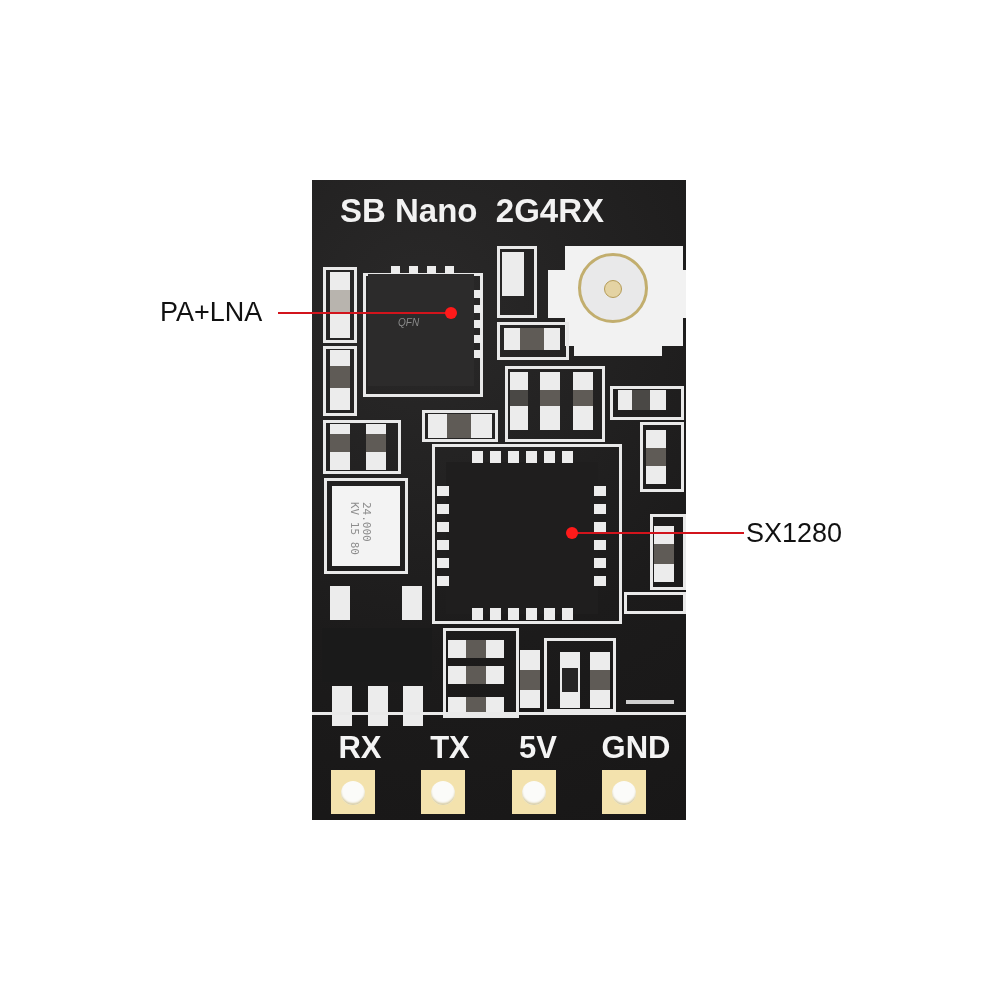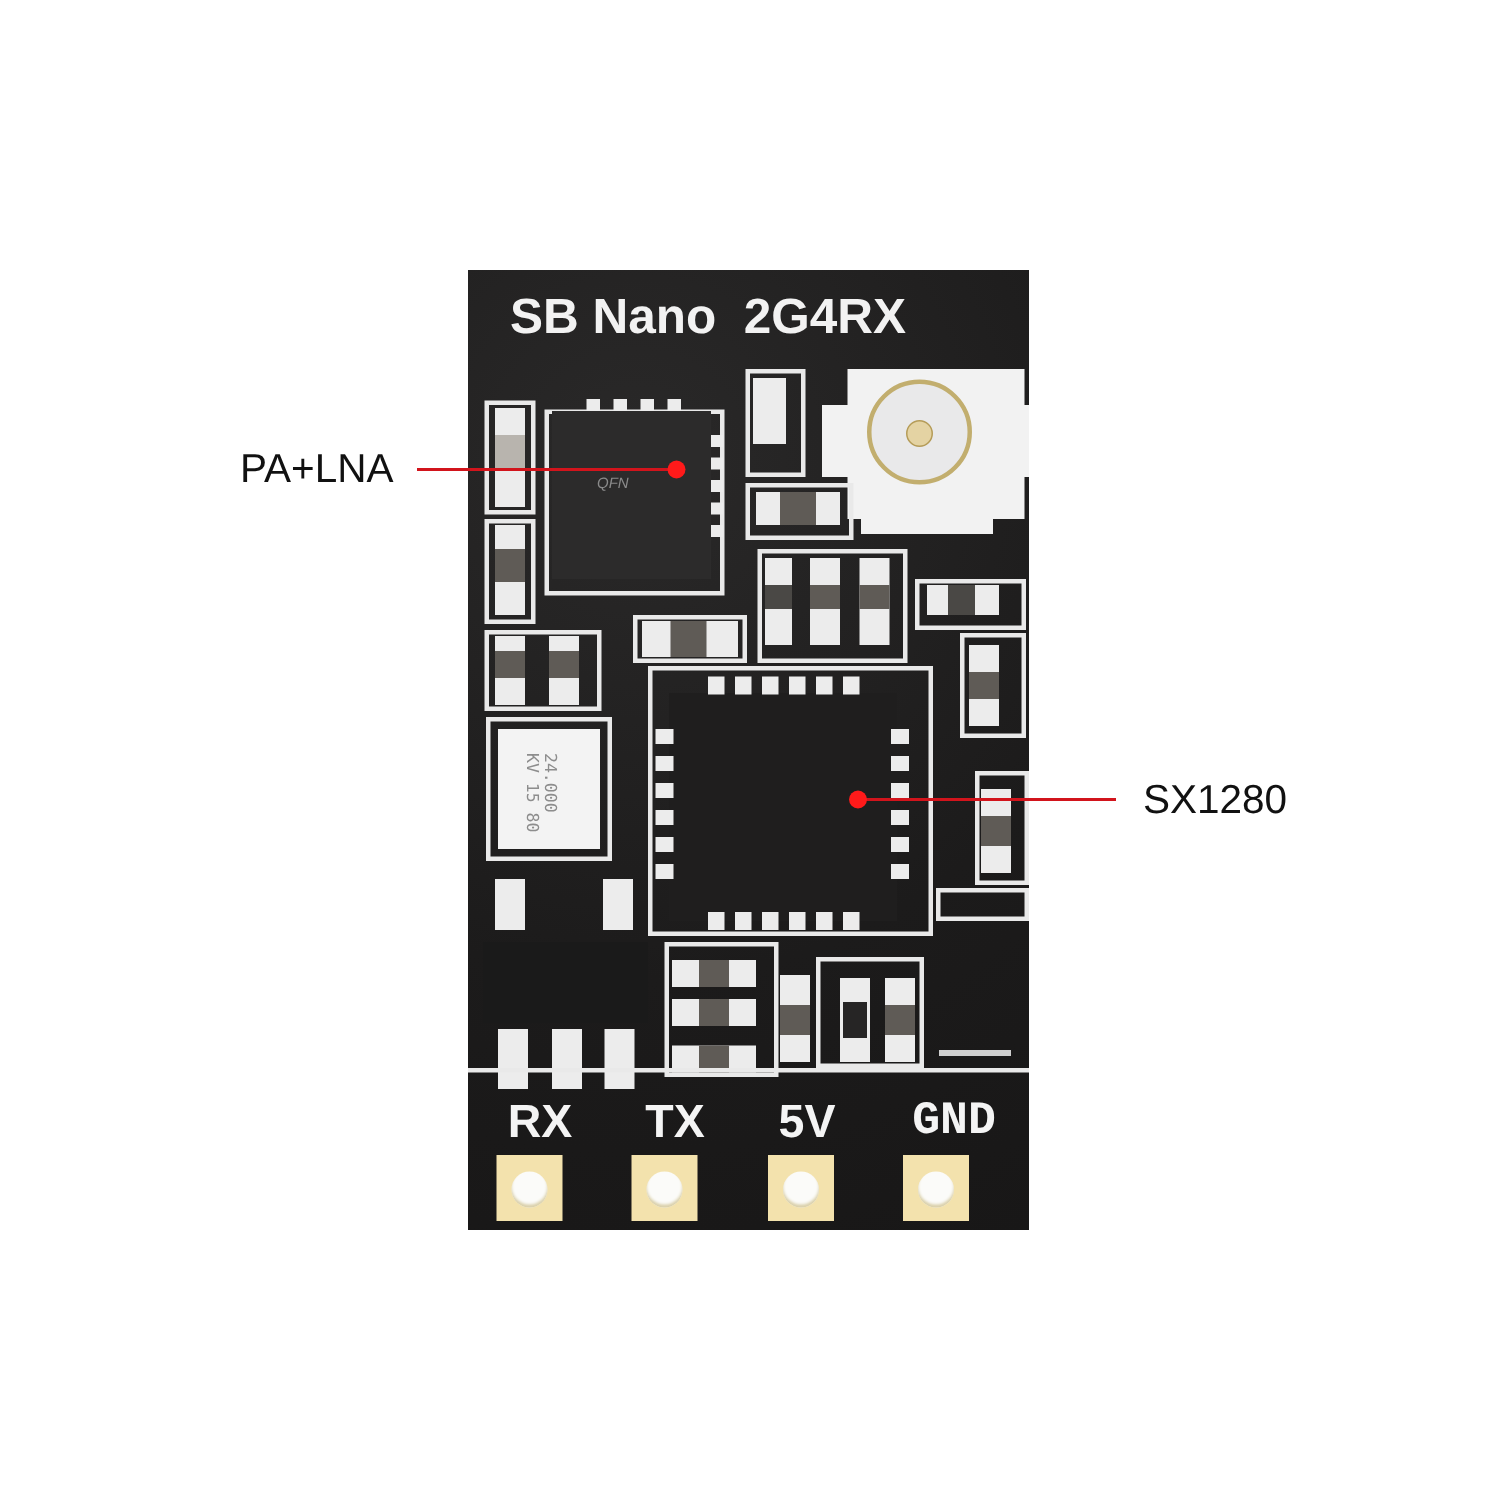--- a/index.html
+++ b/index.html
@@ -142,34 +142,34 @@
 <div class="wpad" style="left:560px;top:652px;width:20px;height:56px;"></div>
 <div class="ic" style="left:562px;top:668px;width:16px;height:24px;"></div>
 <div class="wpad" style="left:590px;top:652px;width:20px;height:56px;"></div>
 <div class="comp" style="left:590px;top:670px;width:20px;height:20px;"></div>
 <div class="abs" style="left:626px;top:700px;width:48px;height:4px;background:#cfcfcf;"></div>
 <div class="abs" style="left:312px;top:712px;width:374px;height:3px;background:#e9e9e9;"></div>
 
 <div class="pin-label" style="left:330px;top:730px;width:60px;">RX</div>
 <div class="pin-label" style="left:420px;top:730px;width:60px;">TX</div>
 <div class="pin-label" style="left:508px;top:730px;width:60px;">5V</div>
-<div class="pin-label" style="left:594px;top:730px;width:84px;font-family:Liberation Mono, monospace;">GND</div>
+<div class="pin-label" style="left:594px;top:730px;width:84px;">GND</div>
 
 <div class="solder-pad" style="left:331px;top:770px;">
     <div class="hole"></div>
   </div>
 <div class="solder-pad" style="left:421px;top:770px;">
     <div class="hole"></div>
   </div>
 <div class="solder-pad" style="left:512px;top:770px;">
     <div class="hole"></div>
   </div>
 <div class="solder-pad" style="left:602px;top:770px;">
     <div class="hole"></div>
   </div>
 
 <div class="callout-text" style="left:160px;top:297px;">PA+LNA</div>
 <div class="callout-line" style="left:278px;top:312px;width:174px;"></div>
 <div class="callout-dot" style="left:445px;top:307px;"></div>
 
-<div class="callout-text" style="left:762px;top:518px;">SX1280</div>
+<div class="callout-text" style="left:746px;top:518px;">SX1280</div>
 <div class="callout-line" style="left:572px;top:532px;width:172px;"></div>
 <div class="callout-dot" style="left:566px;top:527px;"></div>
 
 </body></html>

